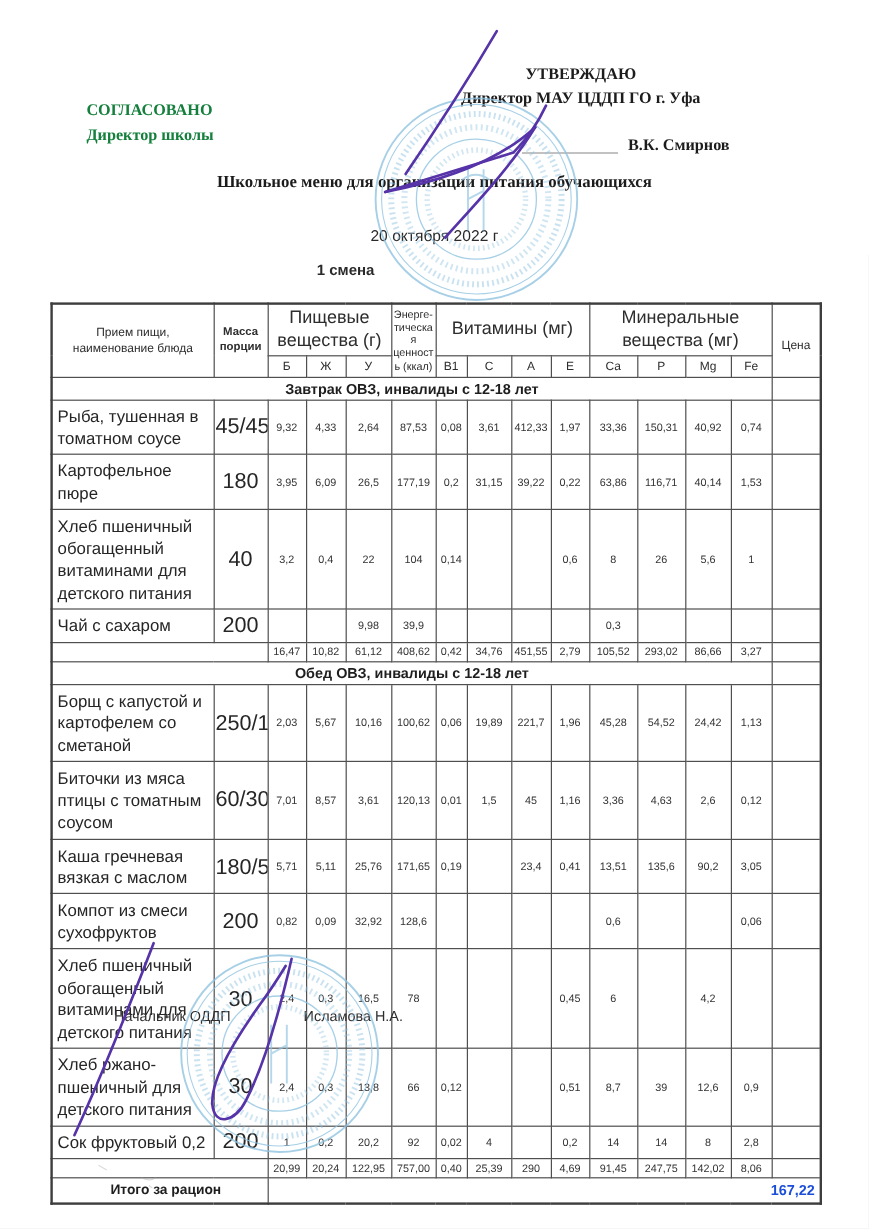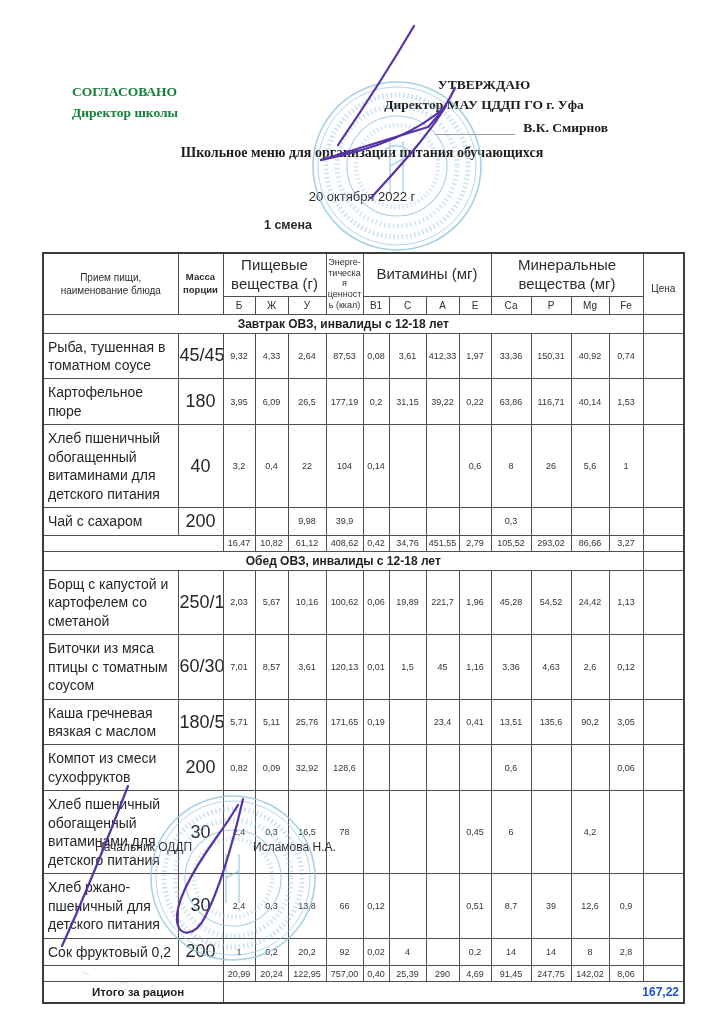--- a/index.html
+++ b/index.html
@@ -3,22 +3,22 @@
 <meta charset="utf-8">
 <style>
   html,body{margin:0;padding:0;background:#e8e8e8;}
   .sheet{
     position:relative;width:724px;height:1024px;background:#ffffff;
     font-family:"Liberation Sans",sans-serif;color:#222;overflow:hidden;
     margin:0 auto;
   }
   
   .agreed{position:absolute;left:72px;top:82px;font-family:"Liberation Serif",serif;font-weight:bold;font-size:13.5px;line-height:1.55;color:#15803d;}
-  .approved{position:absolute;left:360px;top:75px;width:248px;font-family:"Liberation Serif",serif;font-weight:bold;font-size:13.5px;line-height:1.5;color:#1c1c1c;text-align:center;}
-  .approved .sig-row{display:flex;justify-content:flex-end;align-items:flex-end;margin-top:2px;text-align:right;}
+  .approved{position:absolute;left:360px;top:52px;width:248px;font-family:"Liberation Serif",serif;font-weight:bold;font-size:13.5px;line-height:1.5;color:#1c1c1c;text-align:center;}
+  .approved .sig-row{display:flex;justify-content:flex-end;align-items:flex-end;margin-top:18px;text-align:right;}
   .sig-line{width:80px;border-bottom:1px solid #9a9a9a;margin:0 8px 3px 0;}
   .doc-title{position:absolute;left:0;top:145px;width:724px;text-align:center;font-family:"Liberation Serif",serif;font-weight:bold;font-size:14px;color:#1c1c1c;}
   .doc-date{position:absolute;left:0;top:189px;width:724px;text-align:center;font-size:13px;color:#2a2a2a;}
   .doc-shift{position:absolute;left:0;top:218px;width:576px;text-align:center;font-size:12.5px;font-weight:bold;color:#2a2a2a;}
   
   table.menu{
     position:absolute;left:42px;top:252px;width:641px;border-collapse:collapse;table-layout:fixed;
     font-family:"Liberation Sans",sans-serif;
   }
   table.menu td,table.menu th{border:1px solid #4f4f4f;vertical-align:middle;overflow:hidden;}

